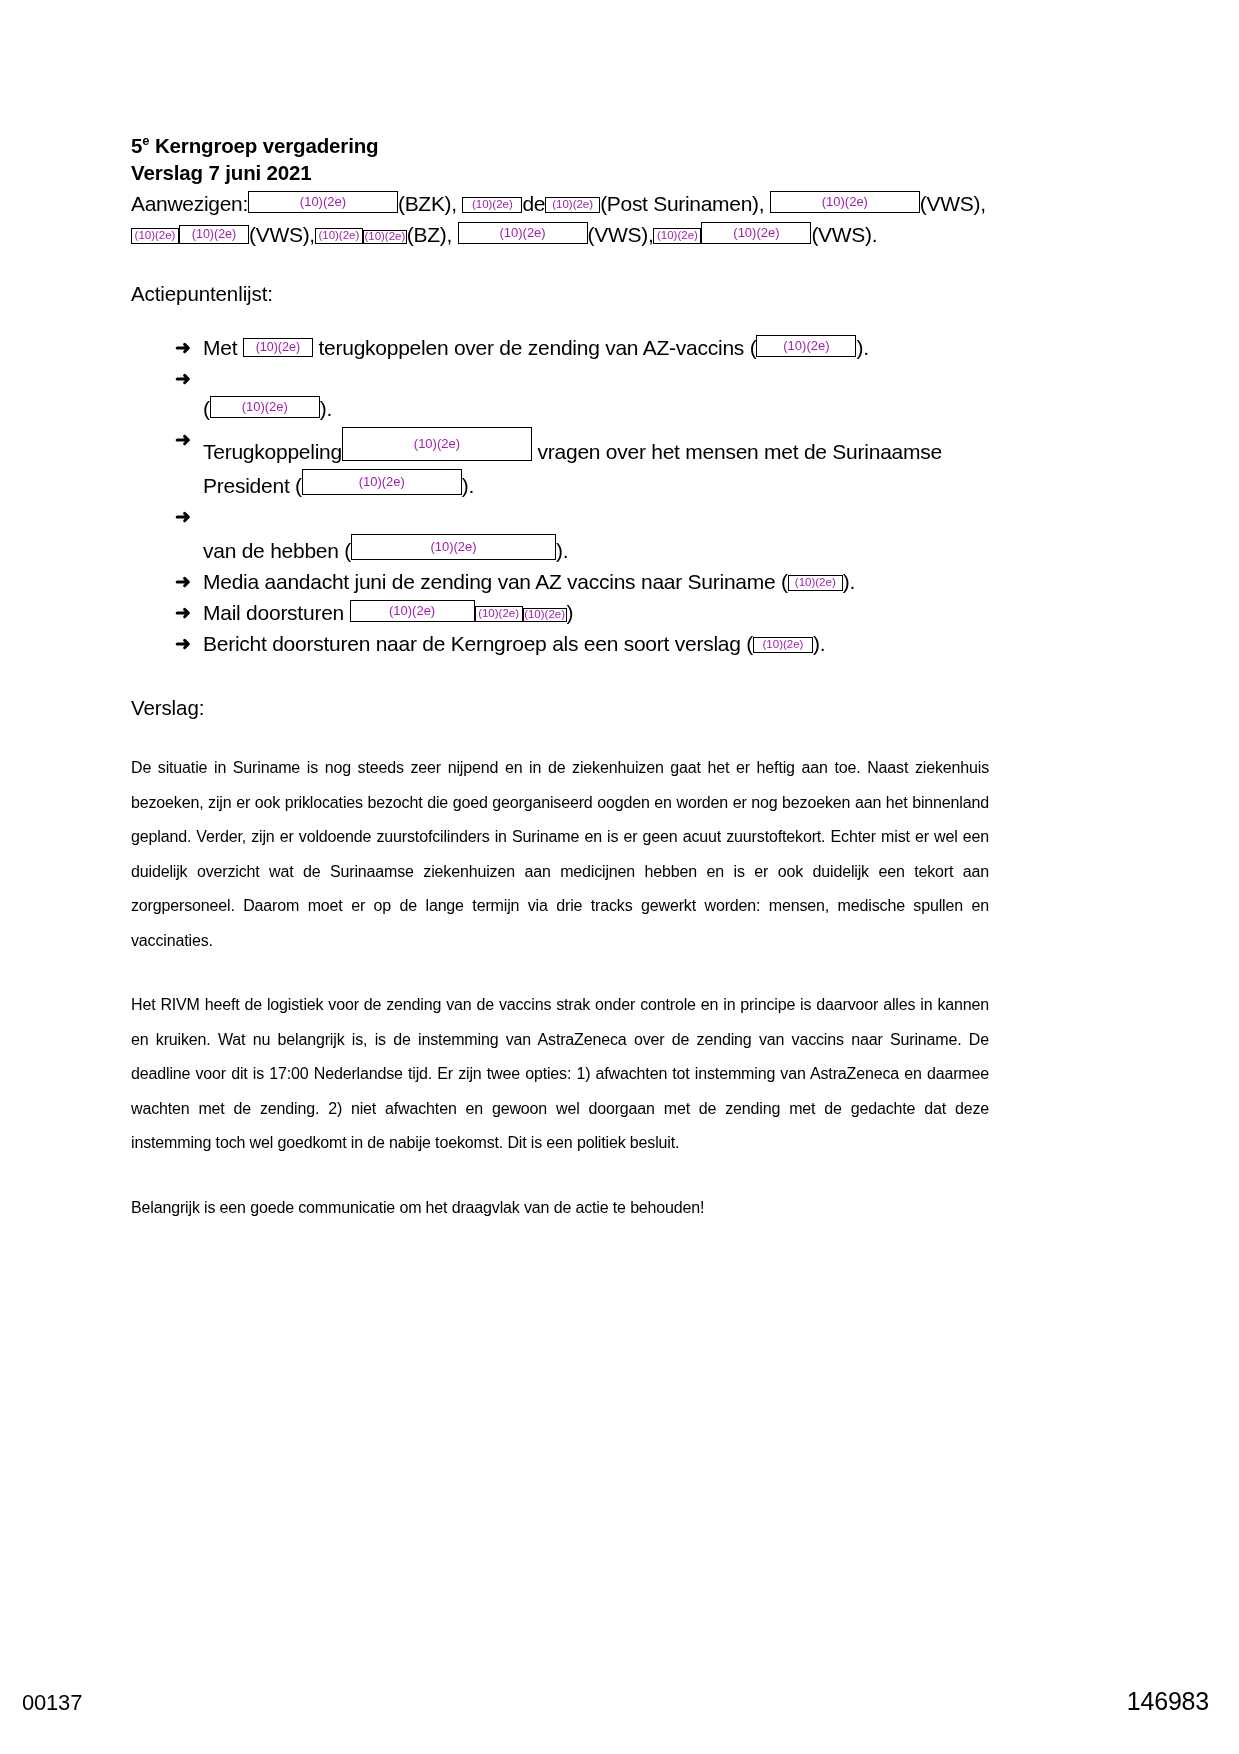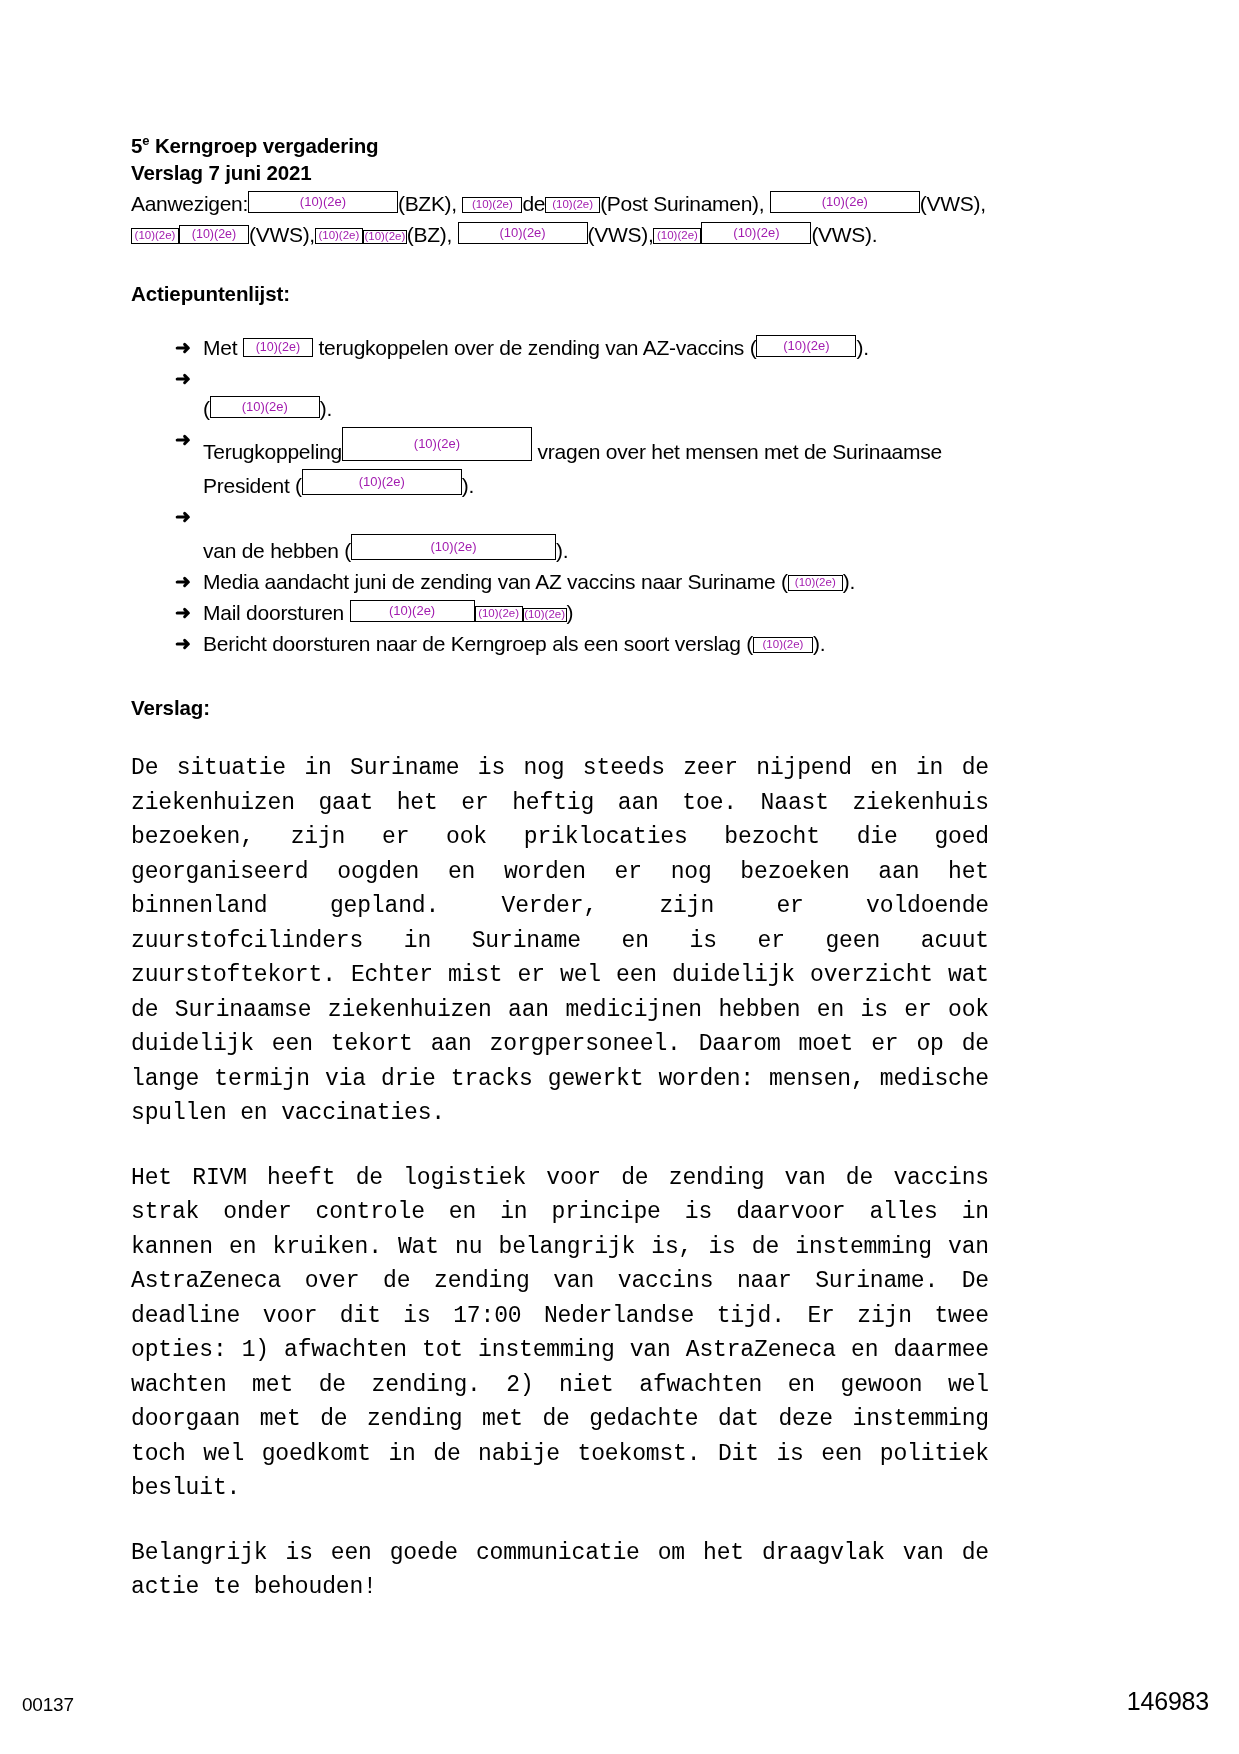--- a/index.html
+++ b/index.html
@@ -37,21 +37,21 @@
     line-height: 27px;
     letter-spacing: -0.15px;
     white-space: nowrap;
   }
   .doc-title sup {
     font-size: 13px;
     vertical-align: super;
     line-height: 0;
   }
   .section-heading {
-    font-weight: bold;
+    font-weight: normal;
     font-size: 20.5px;
     line-height: 27px;
     letter-spacing: -0.1px;
   }
 
   
   .attendees {
     font-size: 21px;
     line-height: 31px;
     letter-spacing: -0.3px;
@@ -110,37 +110,36 @@
     position: absolute;
     left: 44px;
     top: 0;
     font-size: 19px;
     font-weight: bold;
     line-height: 30px;
   }
 
   
   .body-par {
-    font-size: 23px;
+    font-size: 16px;
     line-height: 34.5px;
     letter-spacing: -0.15px;
     text-align: justify;
     text-justify: inter-word;
     margin: 0;
-    font-family: Liberation Mono, monospace;
   }
   .spacer-md { height: 30px; }
   .spacer-lg { height: 34px; }
 
   
   .footer-left {
     position: absolute;
     left: 22px;
     bottom: 38px;
-    font-size: 19px;
+    font-size: 22px;
     letter-spacing: -0.2px;
   }
   .footer-right {
     position: absolute;
     right: 30px;
     bottom: 38px;
     font-size: 25px;
     letter-spacing: -0.2px;
   }
 </style>

